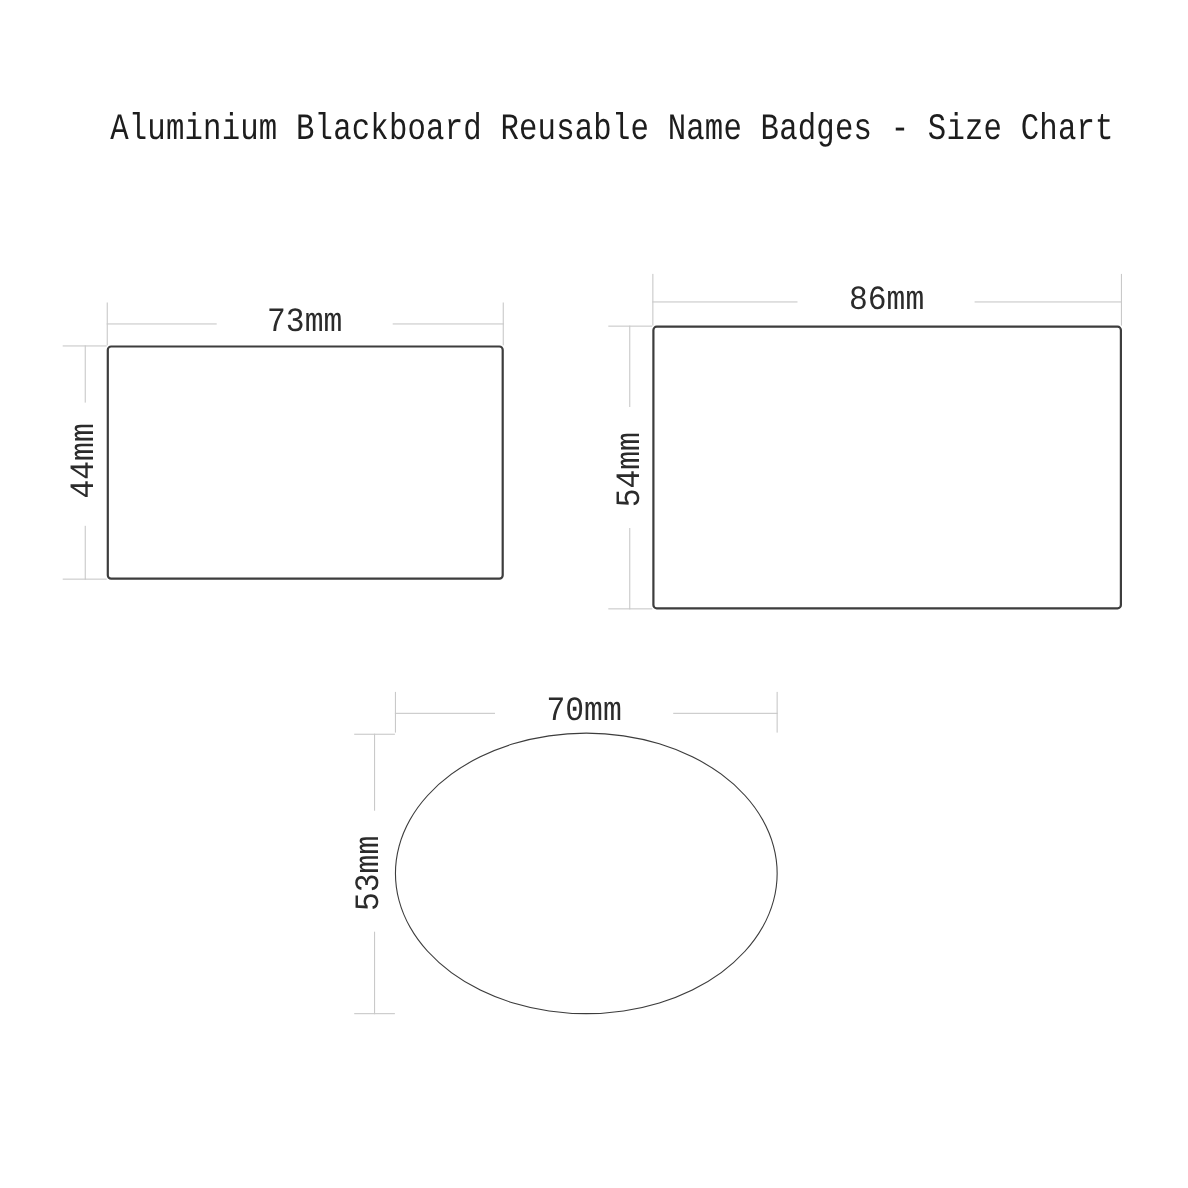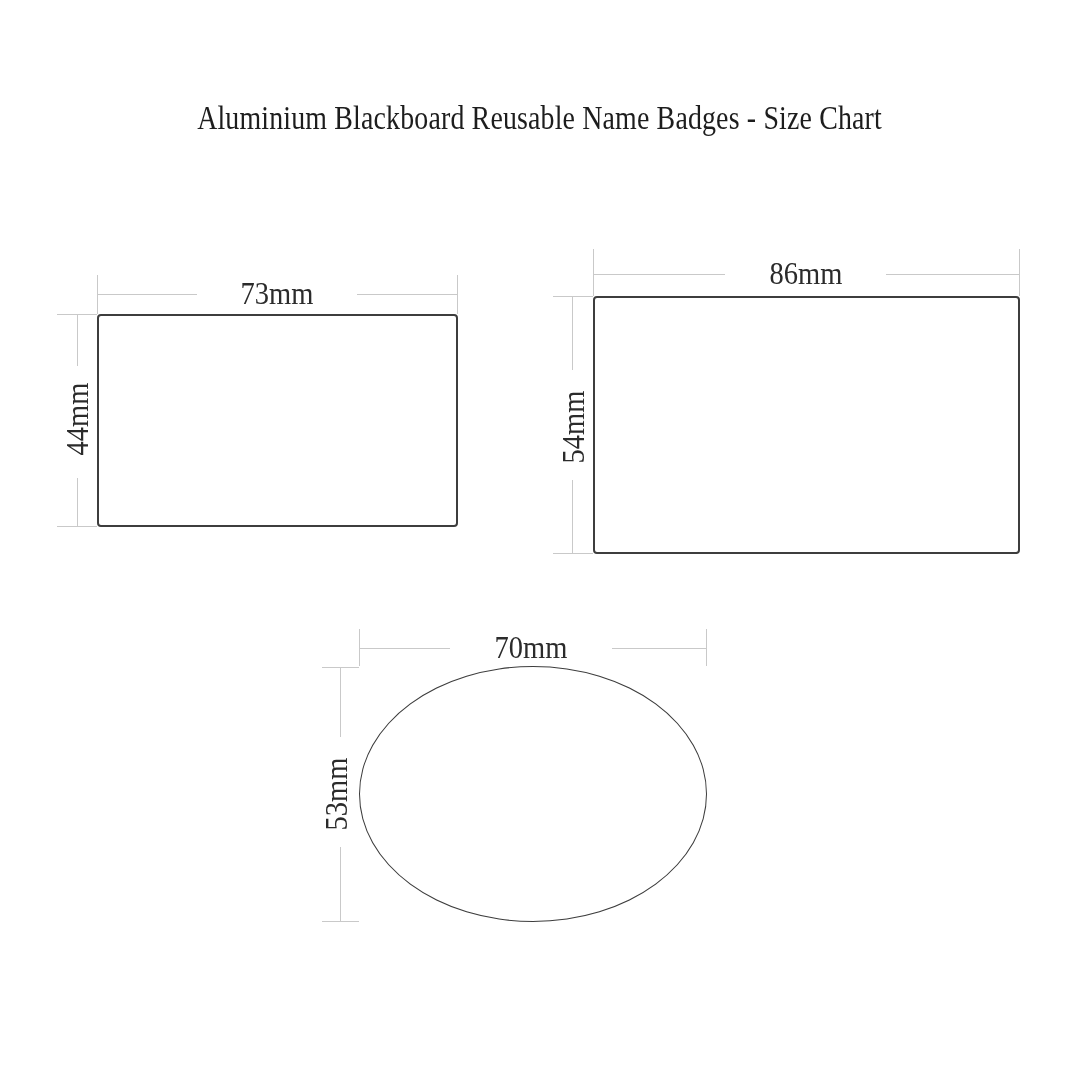--- a/index.html
+++ b/index.html
@@ -1,20 +1,20 @@
 <!DOCTYPE html>
 <html style="--background: #ffffff; --shape-outline: #3d3d3d; --dimension-line: #c9c9c9; --label-text: #2b2b2b; --title-text: #1d1d1d;"><head>
 <meta charset="utf-8">
 <style>
   html,body{margin:0;padding:0;background:#ffffff;}
   #canvas{
     position:relative;
     width:1080px;height:1080px;
     background:var(--background,#ffffff);
-    font-family:Liberation Serif, serif;
+    font-family:Liberation Mono, monospace;
     overflow:hidden;
   }
   
   .title-wrap{
     position:absolute;left:0;top:97px;width:1080px;height:42px;
     text-align:center;line-height:42px;
   }
   .title-inner{
     display:inline-block;
     font-size:34px;font-weight:400;

